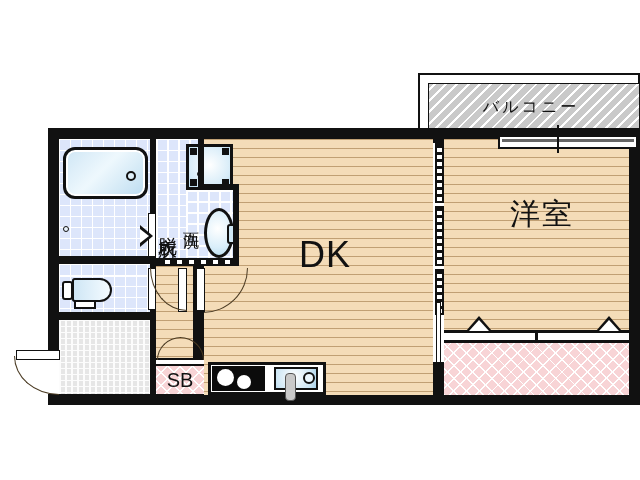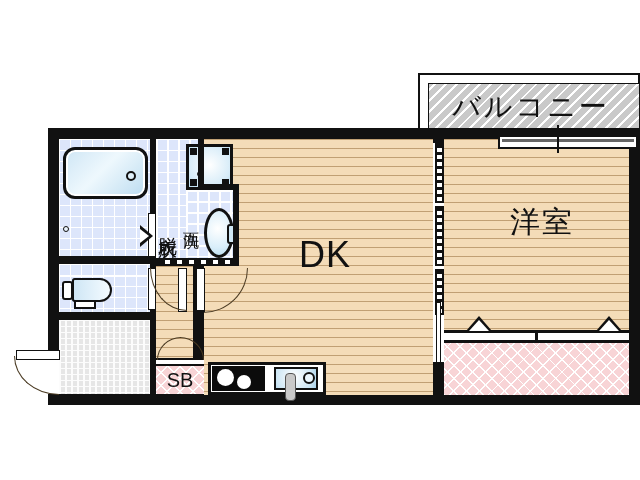--- a/index.html
+++ b/index.html
@@ -49,21 +49,21 @@
   
   .lbl{position:absolute;color:#111;line-height:1;white-space:nowrap;
        display:flex;align-items:center;justify-content:center;}
   .lbl-dk{font-size:36px;letter-spacing:1px;font-weight:400;}
   .lbl-room{font-size:30px;letter-spacing:2px;}
   .lbl-cl{font-size:28px;letter-spacing:2px;}
   .lbl-wc{font-size:24px;letter-spacing:0px;}
   .lbl-sb{font-size:20px;}
   .lbl-jp{font-size:19px;letter-spacing:1px;}
   .lbl-jp-sm{font-size:16px;letter-spacing:0px;}
-  .lbl-balcony{font-size:28px;letter-spacing:3px;}
+  .lbl-balcony{font-size:16px;letter-spacing:3px;}
   .vert{writing-mode:vertical-rl;text-orientation:upright;}
 
   
   .bathtub{
      border:3px solid #111;border-radius:12px;
      background:linear-gradient(135deg,#cfe6f5 0%,#eef8fd 45%,#bcdcf0 100%);
      box-shadow:inset 0 0 0 2px #ffffff;
   }
   .tub-drain{position:absolute;width:6px;height:6px;border-radius:50%;
              border:2px solid #111;background:#dff0fa;}
@@ -140,21 +140,21 @@
   <div class="ab wall" style="left:48px;top:394px;width:592px;height:11px;"></div>
 
   <div class="ab wall" style="left:629px;top:128px;width:11px;height:277px;"></div>
 
   <div class="ab floor-wood" style="left:204px;top:139px;width:229px;height:256px;"></div>
 
   <div class="lbl lbl-dk" style="left:270px;top:235px;width:110px;height:40px;">DK</div>
 
   <div class="ab floor-wood" style="left:444px;top:139px;width:185px;height:256px;"></div>
 
-  <div class="lbl lbl-room" style="left:487px;top:204px;width:110px;height:36px;">洋室</div>
+  <div class="lbl lbl-room" style="left:487px;top:196px;width:110px;height:36px;">洋室</div>
 
   <div class="ab wall" style="left:433px;top:139px;width:11px;height:4px;"></div>
   <div class="ab" style="left:435px;top:143px;width:9px;height:60px;">
     <div class="ab slide-panel" style="left:0;top:0;width:9px;height:60px;"></div>
   </div>
   <div class="ab" style="left:435px;top:206px;width:9px;height:60px;">
     <div class="ab slide-panel" style="left:0;top:0;width:9px;height:60px;"></div>
   </div>
   <div class="ab" style="left:435px;top:269px;width:9px;height:46px;">
     <div class="ab slide-panel" style="left:0;top:0;width:9px;height:46px;"></div>

